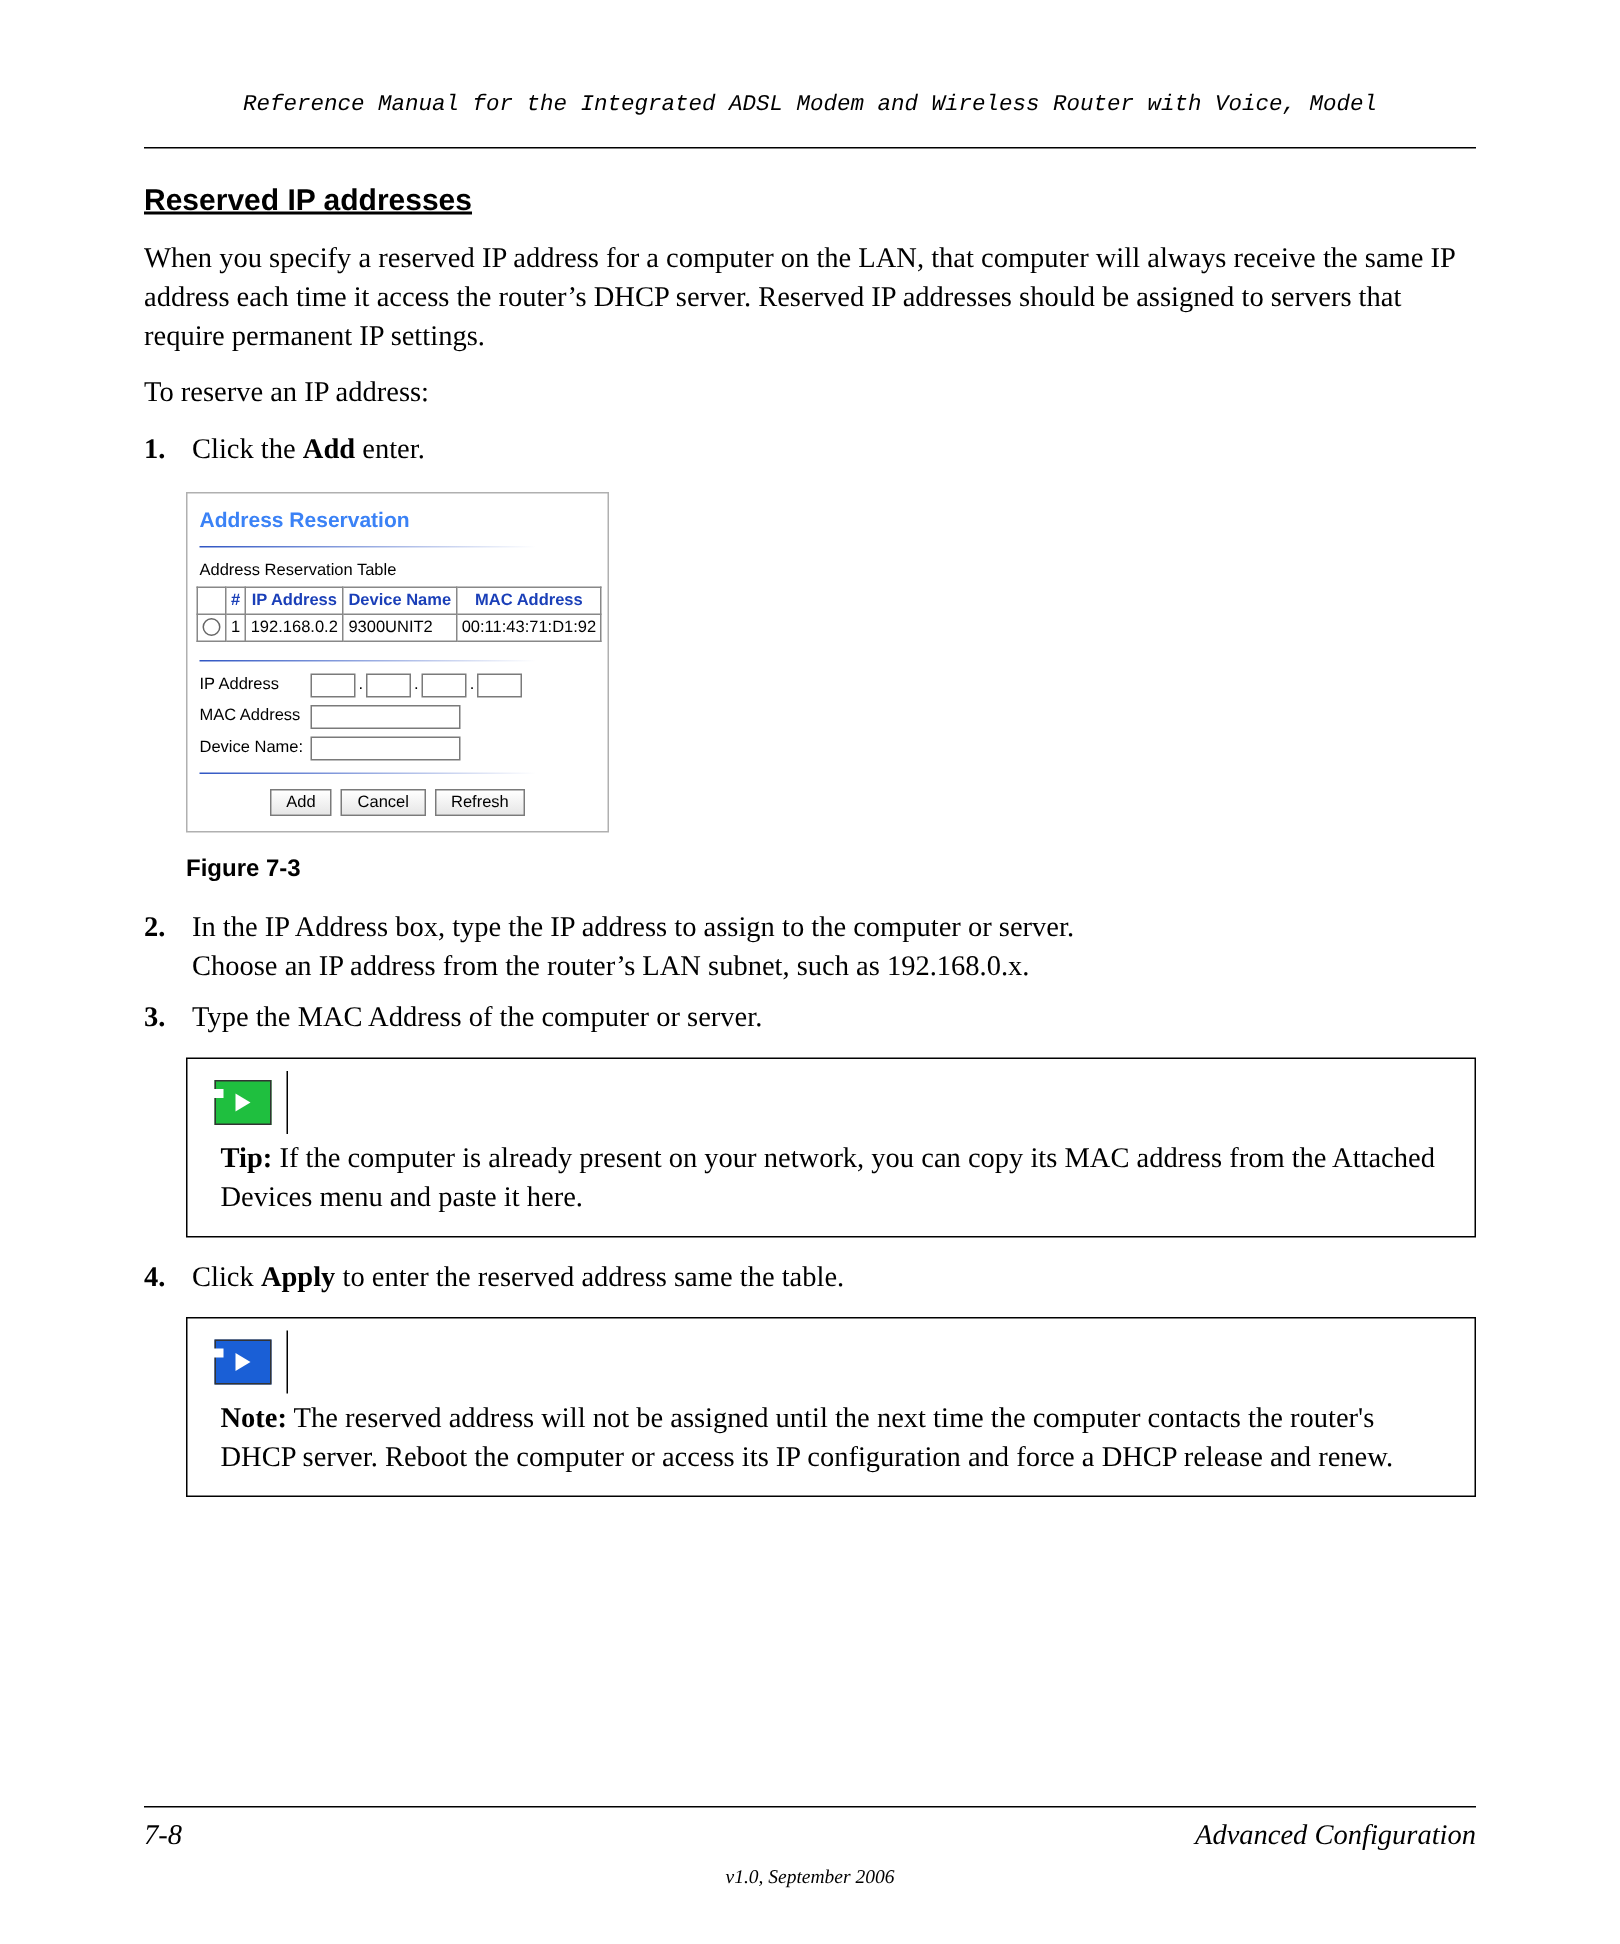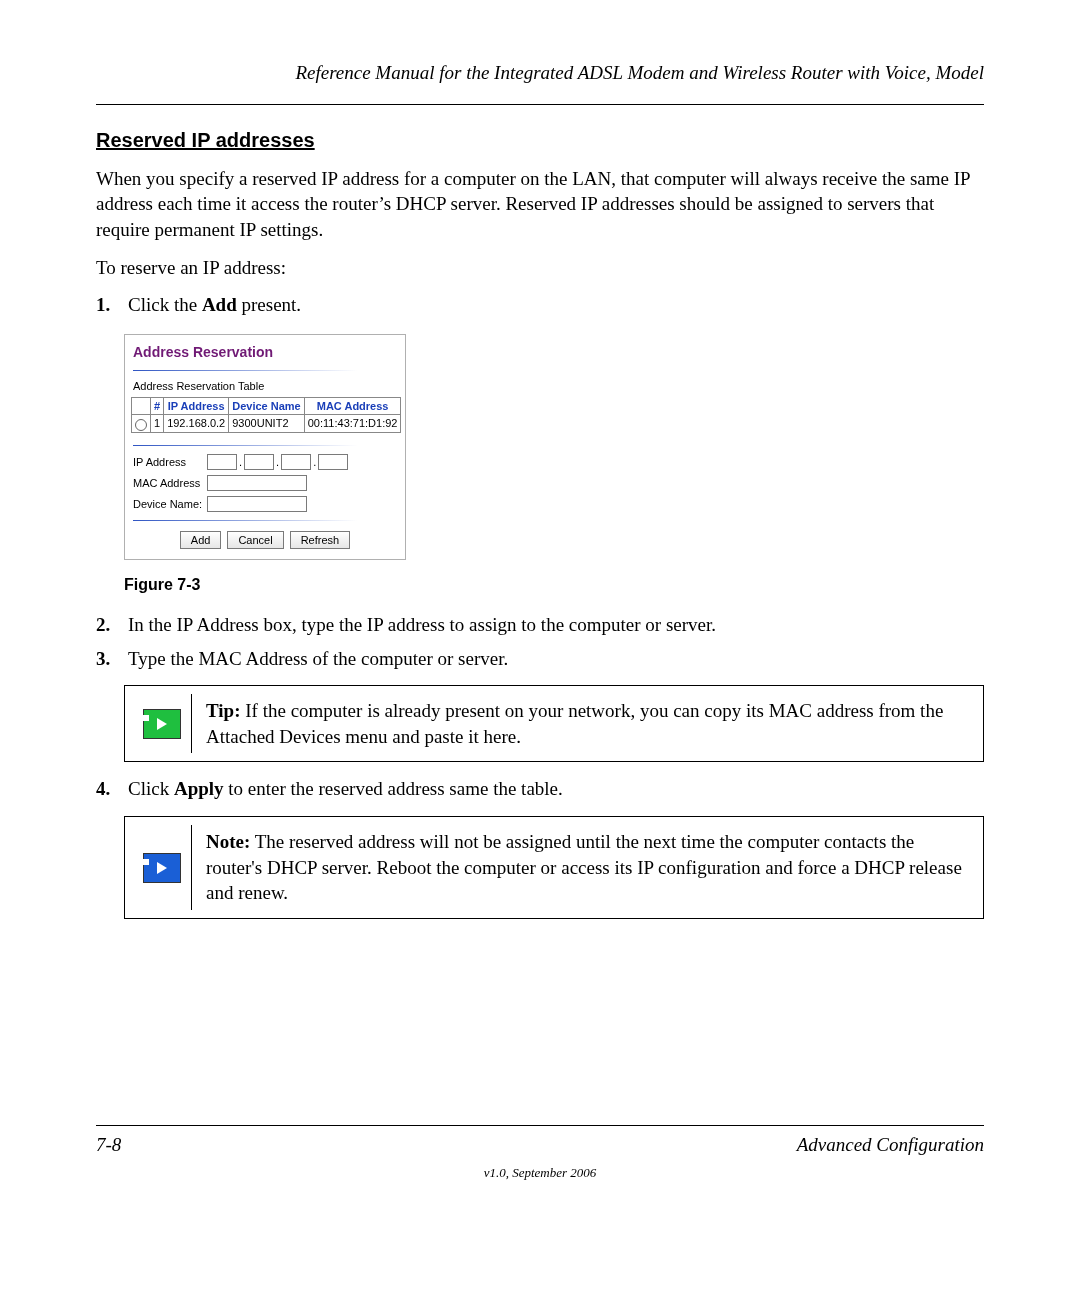--- a/index.html
+++ b/index.html
@@ -7,23 +7,24 @@
     font-size: 19px;
     color: #000;
     margin: 0;
     padding: 50px 96px 40px 96px;
     line-height: 1.35;
     width: 1080px;
     box-sizing: border-box;
   }
   .running-head {
     font-style: italic;
-    text-align: right;
+    text-align: center;
     margin: 10px 0 18px 0;
-    font-size: 19px;
+    font-size: 15px;
+    font-family: Liberation Mono, monospace;
   }
   .rule {
     border-top: 1.5px solid #000;
     margin: 8px 0 22px 0;
   }
   .section-heading {
     font-family: Arial, Helvetica, sans-serif;
     font-weight: bold;
     font-size: 20px;
     margin: 18px 0 12px 0;
@@ -60,21 +61,21 @@
   
   .panel {
     border: 1px solid #b0b0b0;
     width: 268px;
     background: #fff;
     font-family: Arial, Helvetica, sans-serif;
     font-size: 11px;
     padding: 8px 6px 10px 6px;
   }
   .panel .panel-title {
-    color: #701a75;
+    color: #3b82f6;
     font-weight: bold;
     font-size: 14px;
     margin: 0 0 8px 2px;
   }
   .panel .sep {
     height: 1px;
     background: linear-gradient(to right, #2f55c3, rgba(47,85,195,0) 85%);
     margin: 8px 2px;
   }
   .panel .subhead {
@@ -142,20 +143,21 @@
     cursor: pointer;
   }
 
   
   .callout {
     border: 1px solid #000;
     margin: 14px 0 14px 28px;
     display: flex;
     padding: 8px 14px 8px 8px;
     align-items: flex-start;
+    flex-direction: column;
   }
   .callout .icon-cell {
     width: 50px;
     display: flex;
     align-items: center;
     justify-content: center;
     padding: 6px 4px;
     border-right: 1px solid #000;
     align-self: stretch;
   }
@@ -212,21 +214,21 @@
 
 <div class="section-heading">Reserved IP addresses</div>
 
 <p class="bodytext">When you specify a reserved IP address for a computer on the LAN, that computer will always receive the same IP address each time it access the router’s DHCP server. Reserved IP addresses should be assigned to servers that require permanent IP settings.</p>
 
 <p class="bodytext">To reserve an IP address:</p>
 
 <ol class="steps">
   <li>
     <span class="num">1.</span>
-    <span>Click the </span><span class="bold">Add</span><span> present.</span>
+    <span>Click the </span><span class="bold">Add</span><span> enter.</span>
   </li>
 </ol>
 
 <div class="figure-wrap">
   <div class="panel">
     <div class="panel-title">Address Reservation</div>
     <div class="sep"></div>
     <div class="subhead">Address Reservation Table</div>
     <table class="res">
       <tbody>
@@ -273,20 +275,21 @@
       <button class="btn">Refresh</button>
     </div>
   </div>
 </div>
 <div class="figure-caption">Figure 7-3</div>
 
 <ol class="steps">
   <li>
     <span class="num">2.</span>
     <span>In the IP Address box, type the IP address to assign to the computer or server.</span><br>
+    <span>Choose an IP address from the router’s LAN subnet, such as 192.168.0.x.</span>
   </li>
   <li>
     <span class="num">3.</span>
     <span>Type the MAC Address of the computer or server.</span>
   </li>
 </ol>
 
 <div class="callout">
   <div class="icon-cell">
     <div class="arrow-icon green">

